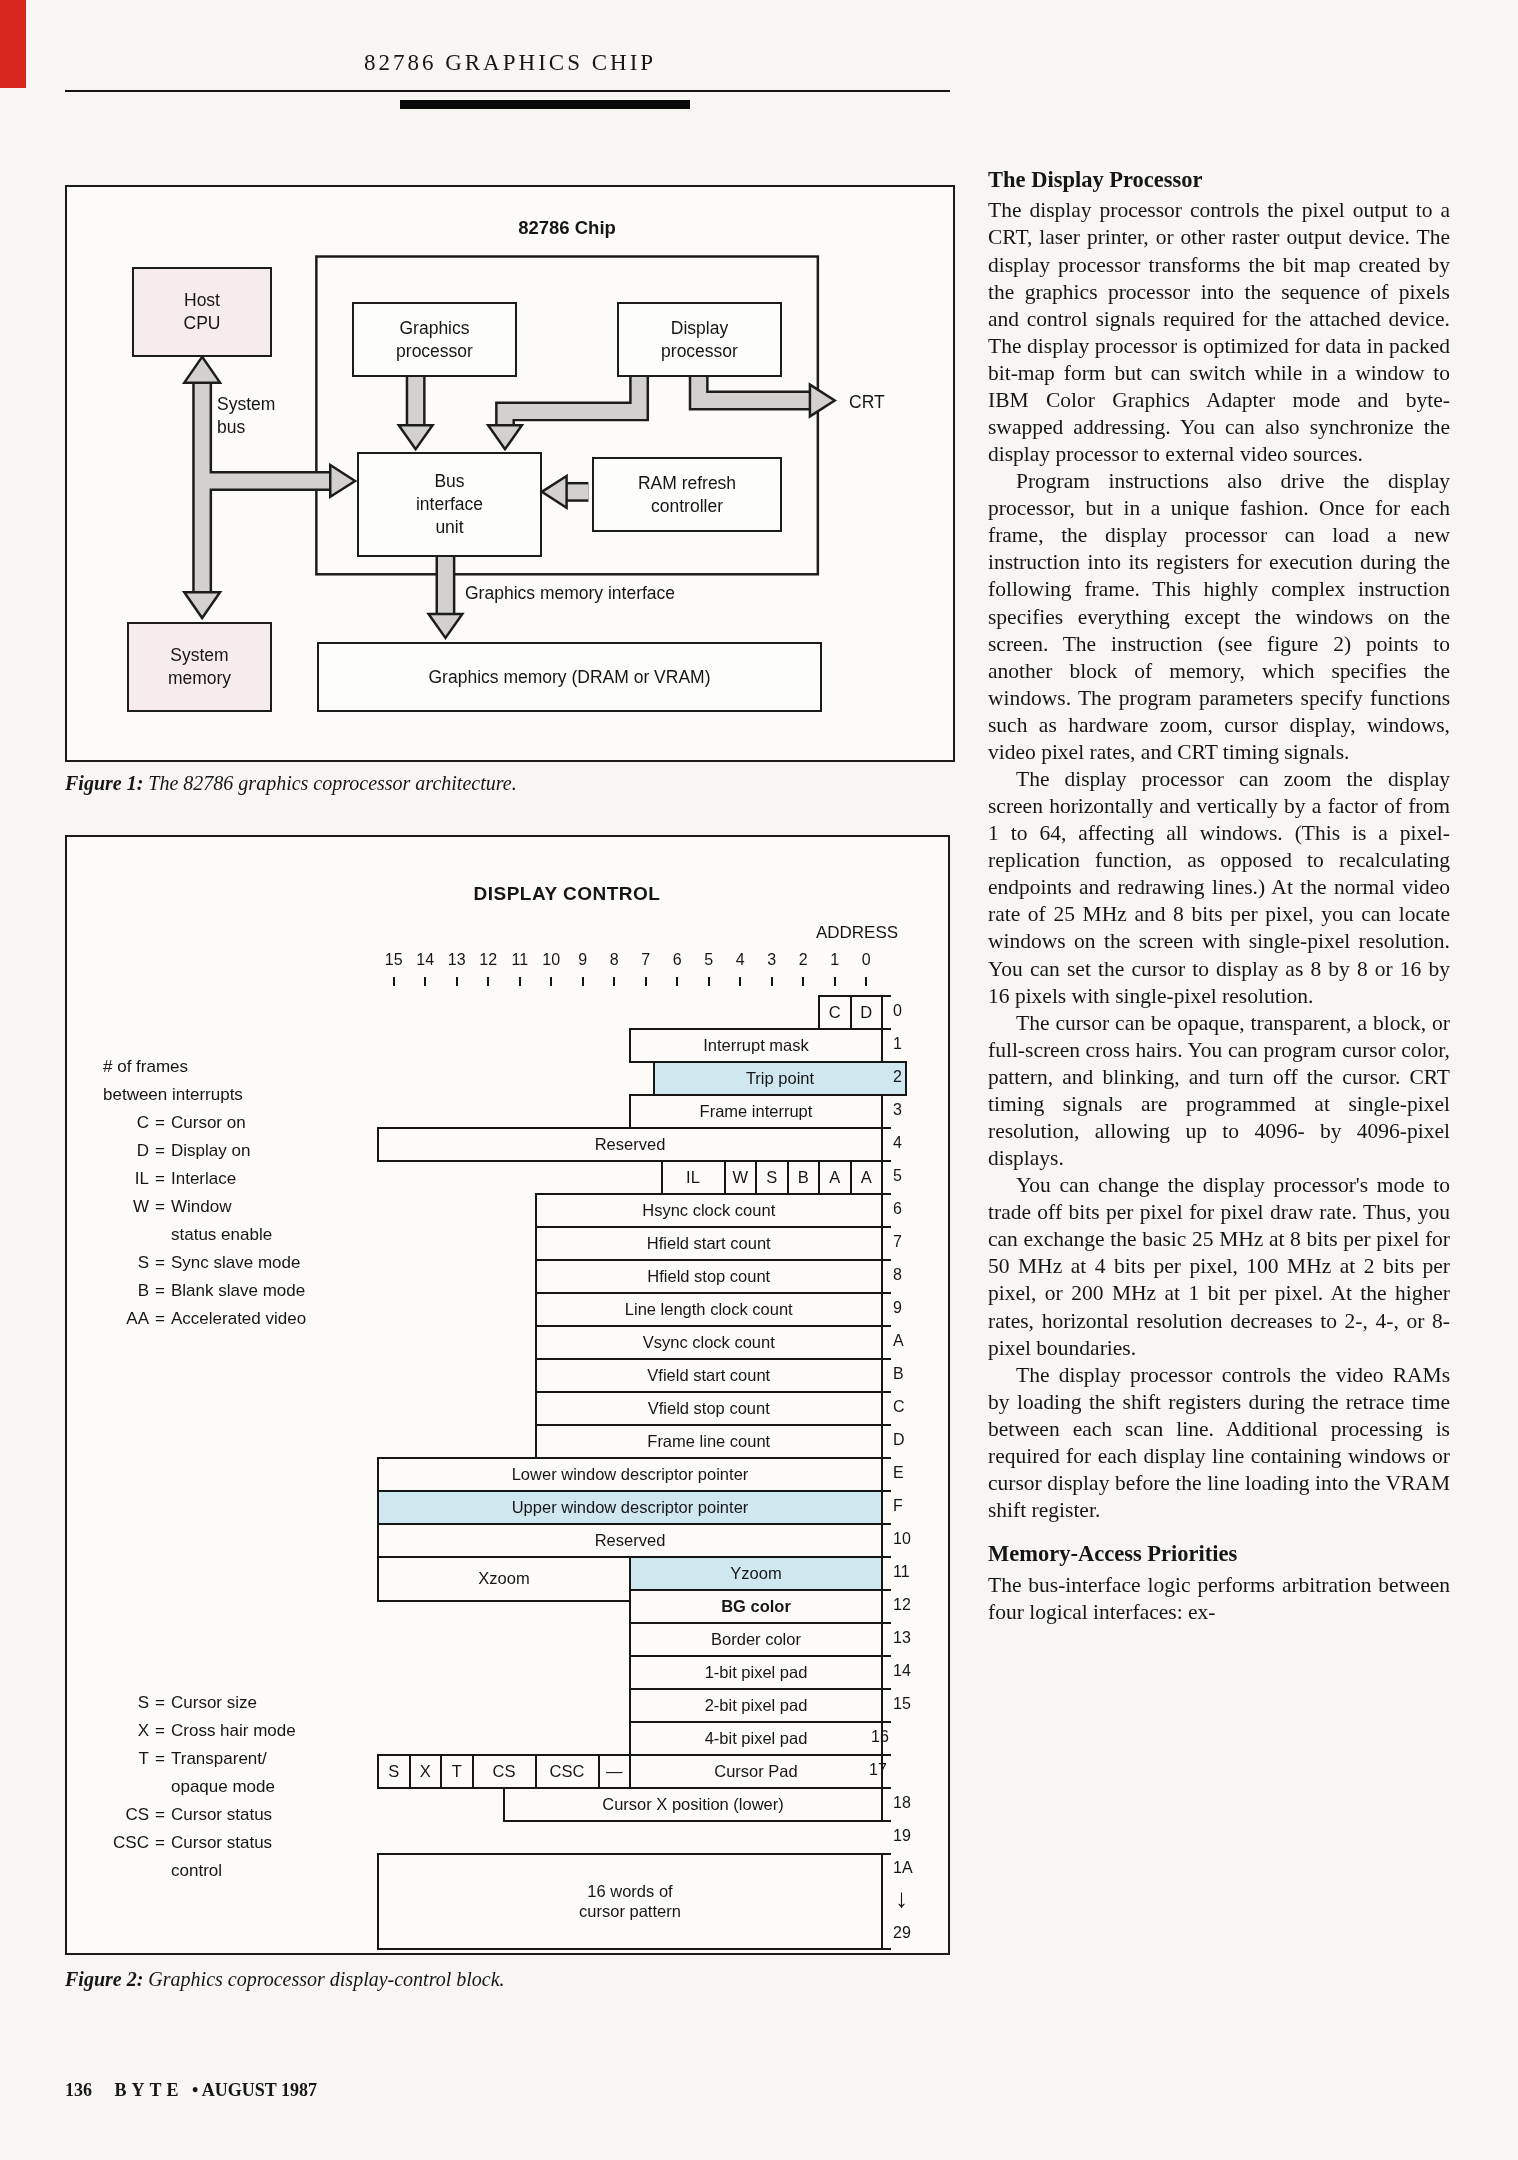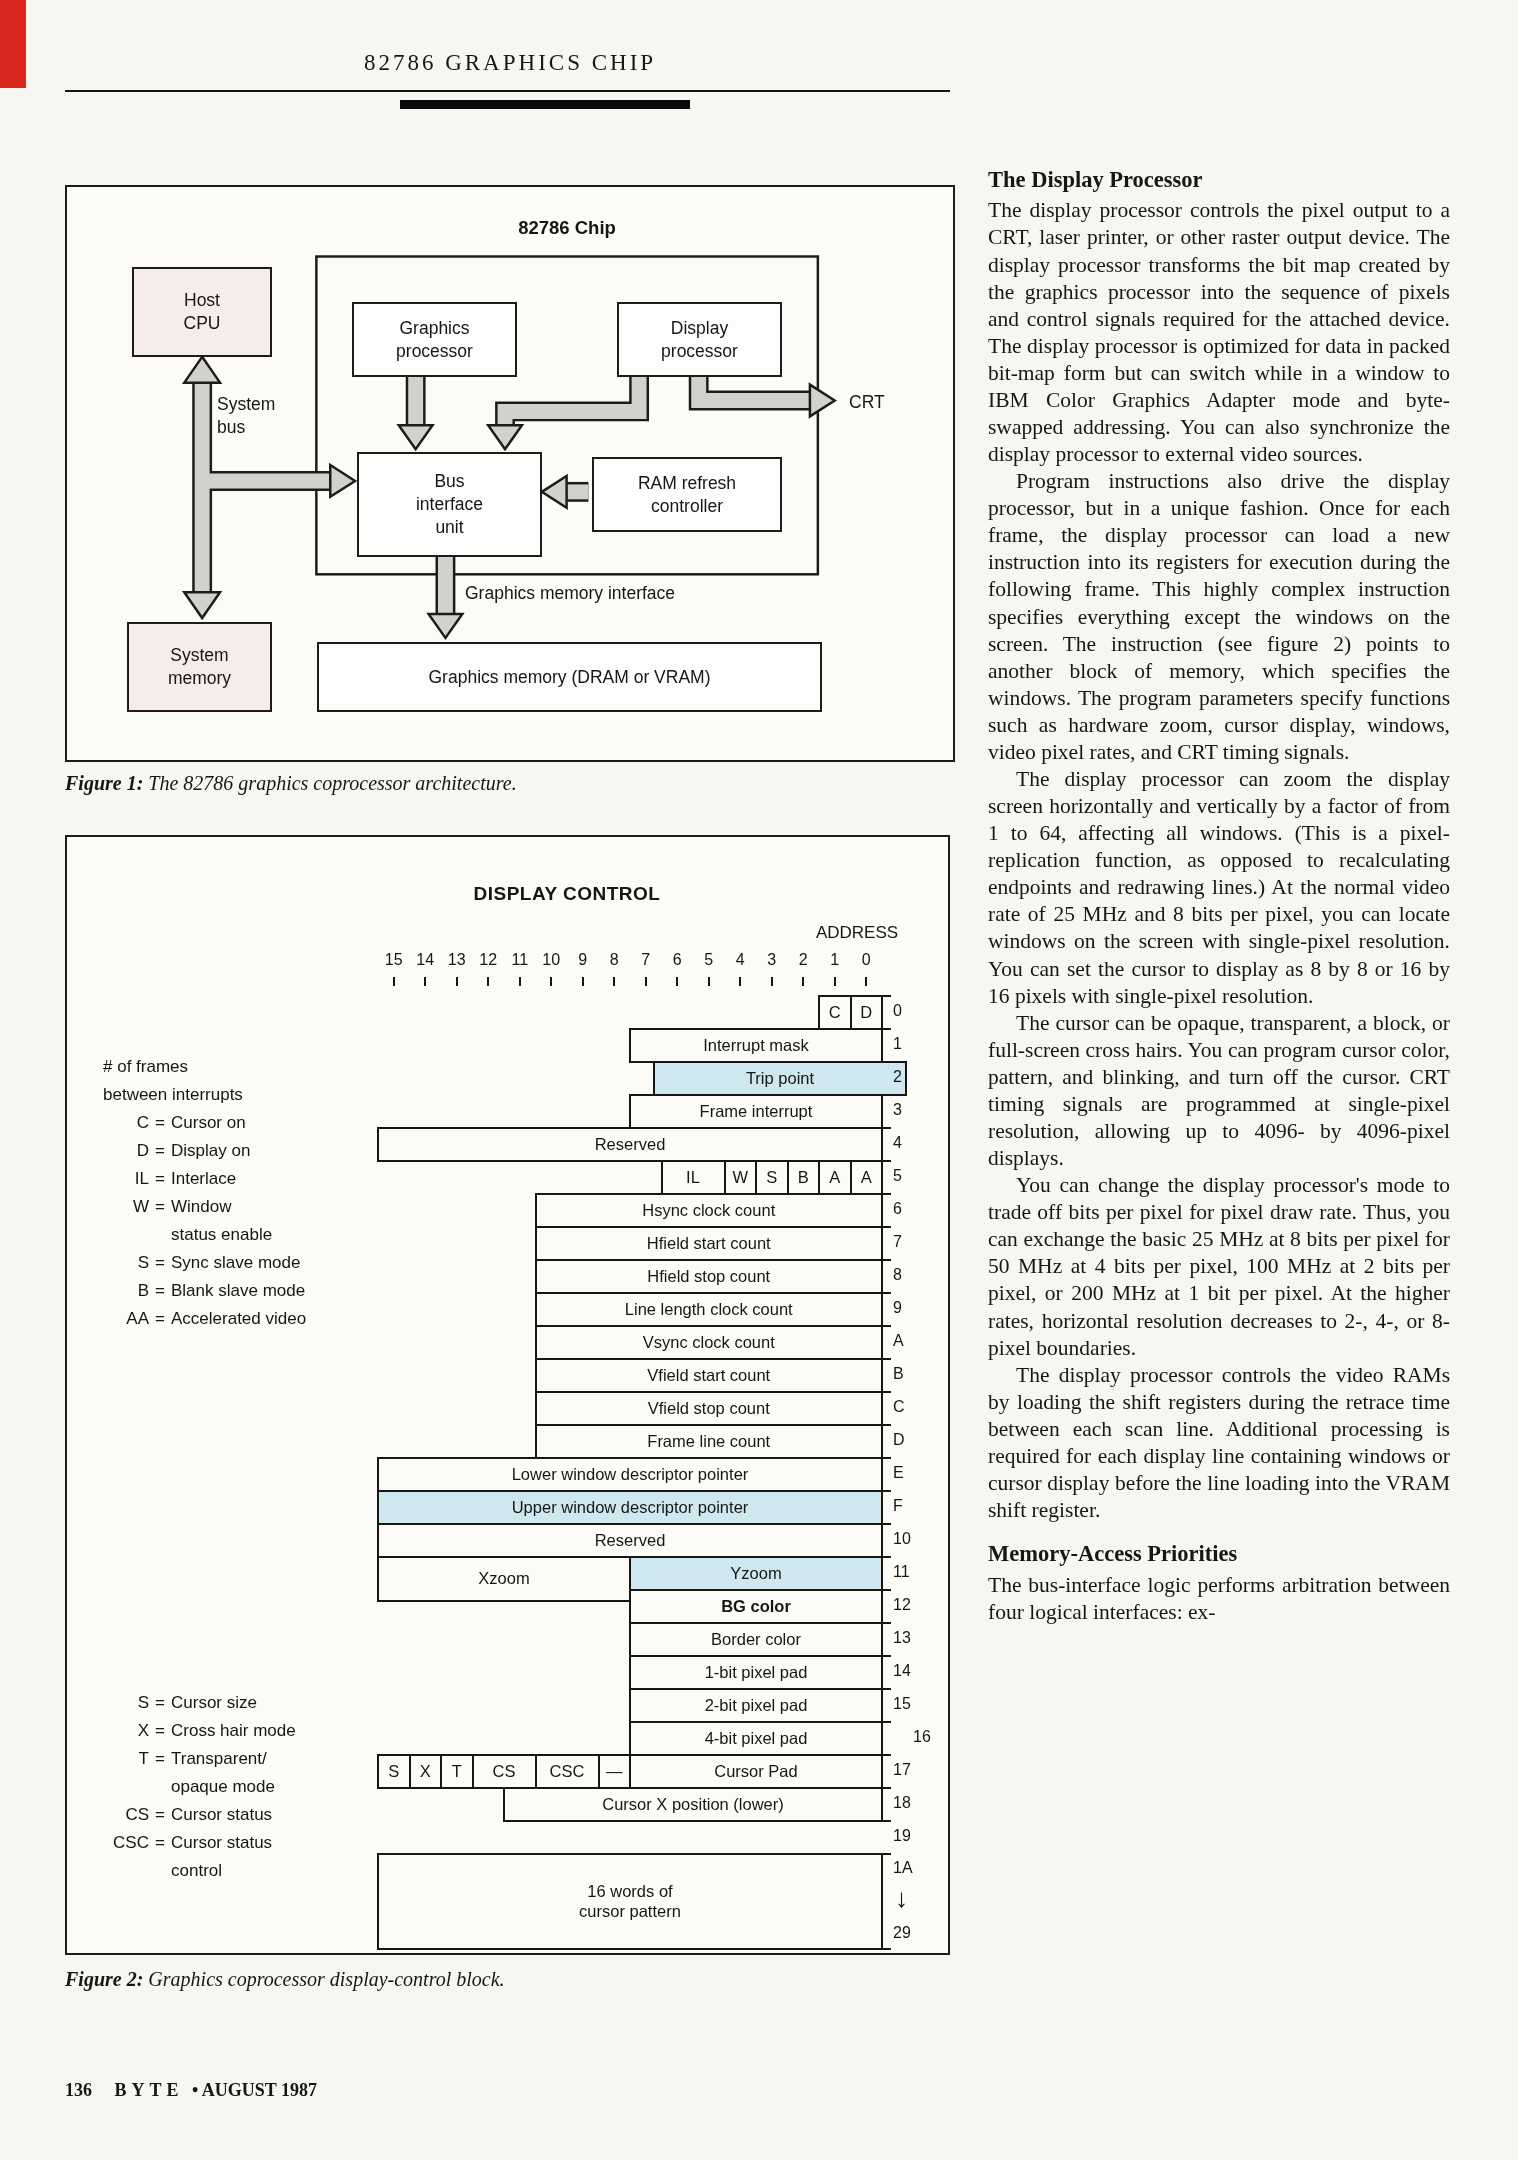--- a/index.html
+++ b/index.html
@@ -328,30 +328,30 @@
       <div class="reg-tick" style="left: 814px; top: 818px; width: 10px;"></div>
       <div class="reg-addr" style="left: 826px; top: 791.5px;">13</div>
       <div class="reg-box" style="left: 562px; top: 818px; width: 254px; height: 35px;">1-bit pixel pad</div>
       <div class="reg-tick" style="left: 814px; top: 851px; width: 10px;"></div>
       <div class="reg-addr" style="left: 826px; top: 824.5px;">14</div>
       <div class="reg-box" style="left: 562px; top: 851px; width: 254px; height: 35px;">2-bit pixel pad</div>
       <div class="reg-tick" style="left: 814px; top: 884px; width: 10px;"></div>
       <div class="reg-addr" style="left: 826px; top: 857.5px;">15</div>
       <div class="reg-box" style="left: 562px; top: 884px; width: 254px; height: 35px;">4-bit pixel pad</div>
       <div class="reg-tick" style="left: 814px; top: 917px; width: 10px;"></div>
-      <div class="reg-addr" style="left: 846px; top: 890.5px;">16</div>
+      <div class="reg-addr" style="left: 804px; top: 890.5px;">16</div>
       <div class="reg-box" style="left: 310px; top: 917px; width: 33.5px; height: 35px;">S</div>
       <div class="reg-box" style="left: 341.5px; top: 917px; width: 33.5px; height: 35px;">X</div>
       <div class="reg-box" style="left: 373px; top: 917px; width: 33.5px; height: 35px;">T</div>
       <div class="reg-box" style="left: 404.5px; top: 917px; width: 65px; height: 35px;">CS</div>
       <div class="reg-box" style="left: 467.5px; top: 917px; width: 65px; height: 35px;">CSC</div>
       <div class="reg-box" style="left: 530.5px; top: 917px; width: 33.5px; height: 35px;">—</div>
       <div class="reg-box" style="left: 562px; top: 917px; width: 254px; height: 35px;">Cursor Pad</div>
       <div class="reg-tick" style="left: 814px; top: 950px; width: 10px;"></div>
-      <div class="reg-addr" style="left: 826px; top: 923.5px;">17</div>
+      <div class="reg-addr" style="left: 802px; top: 923.5px;">17</div>
       <div class="reg-box" style="left: 436px; top: 950px; width: 380px; height: 35px;">Cursor X position (lower)</div>
       <div class="reg-tick" style="left: 814px; top: 983px; width: 10px;"></div>
       <div class="reg-addr" style="left: 826px; top: 956.5px;">18</div>
       <div class="reg-tick" style="left: 814px; top: 1016px; width: 10px;"></div>
       <div class="reg-addr" style="left: 826px; top: 989.5px;">19</div>
       <div class="reg-box" style="left: 310px; top: 1016px; width: 506px; height: 97px;">16 words of
 cursor pattern</div>
       <div class="reg-tick" style="left: 814px; top: 1111px; width: 10px;"></div>
       <div class="reg-addr" style="left: 826px; top: 1022px;">1A</div>
       <div class="down-arrow" style="left: 828px; top: 1048px;">↓</div>

